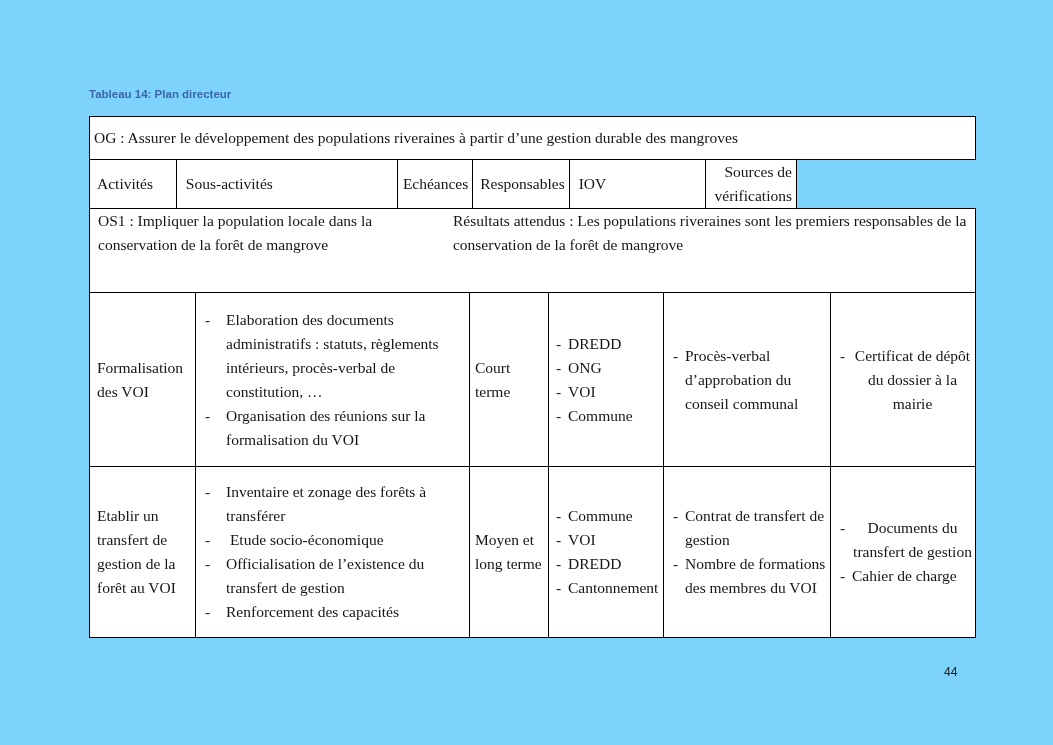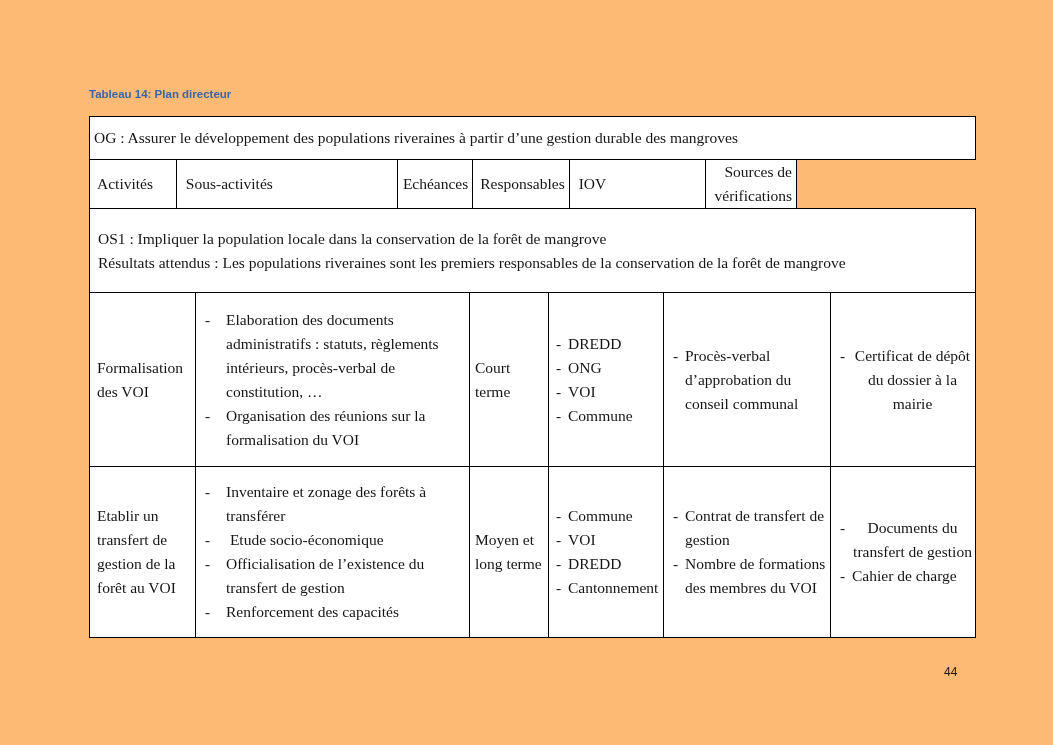--- a/index.html
+++ b/index.html
@@ -1,19 +1,19 @@
 <!DOCTYPE html>
 <html><head>
 <meta charset="utf-8">
 <style>
   html,body { margin:0; padding:0; background:#ffffff; }
   .page {
     position:relative;
     width:1053px; height:745px;
-    background:#fdba74;
+    background:#7dd3fc;
     font-family:"Liberation Serif", serif;
     color:#151515;
     overflow:hidden;
   }
   .caption {
     position:absolute; left:89px; top:88px;
     font-family:"Liberation Sans", sans-serif;
     font-weight:bold; font-size:11.5px;
     color:#3a66a7;
   }
@@ -31,21 +31,21 @@
     display:flex;
   }
   .hcell {
     box-sizing:border-box; border-right:1px solid #000;
     display:flex; flex-direction:column; justify-content:center;
     padding:2px 4px 2px 7px;
   }
   .hcell:last-child { border-right:none;text-align:right; }
   .os1-block {
     left:89px; top:208px; width:887px; height:85px;
-    display:flex; flex-direction:column; justify-content:center;
+    display:flex; justify-content:center;
     padding-left:8px;
   }
   .data-table { left:89px; top:292px; width:887px; height:346px; padding:0; }
   .drow { display:flex; box-sizing:border-box; }
   .drow-1 { height:174px; border-bottom:1px solid #000; }
   .drow-2 { height:170px; }
   .dcell {
     box-sizing:border-box; border-right:1px solid #000;
     display:flex; flex-direction:column; justify-content:center;
     padding:4px 2px 4px 7px;

